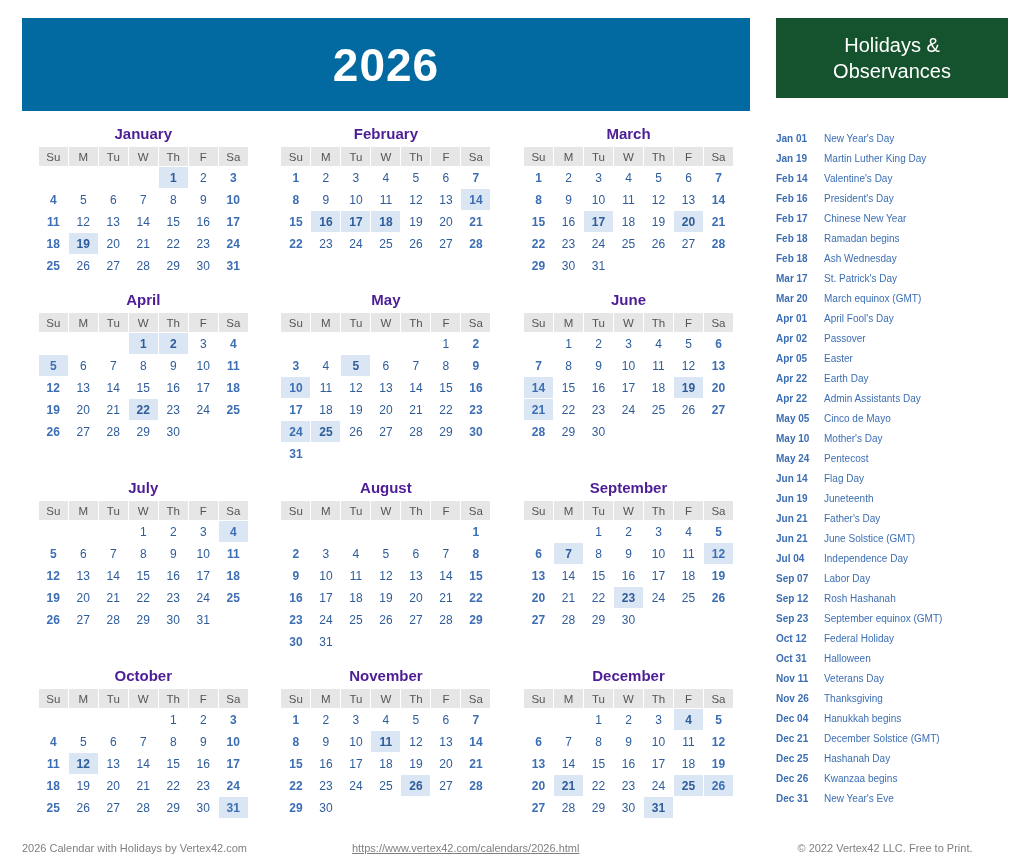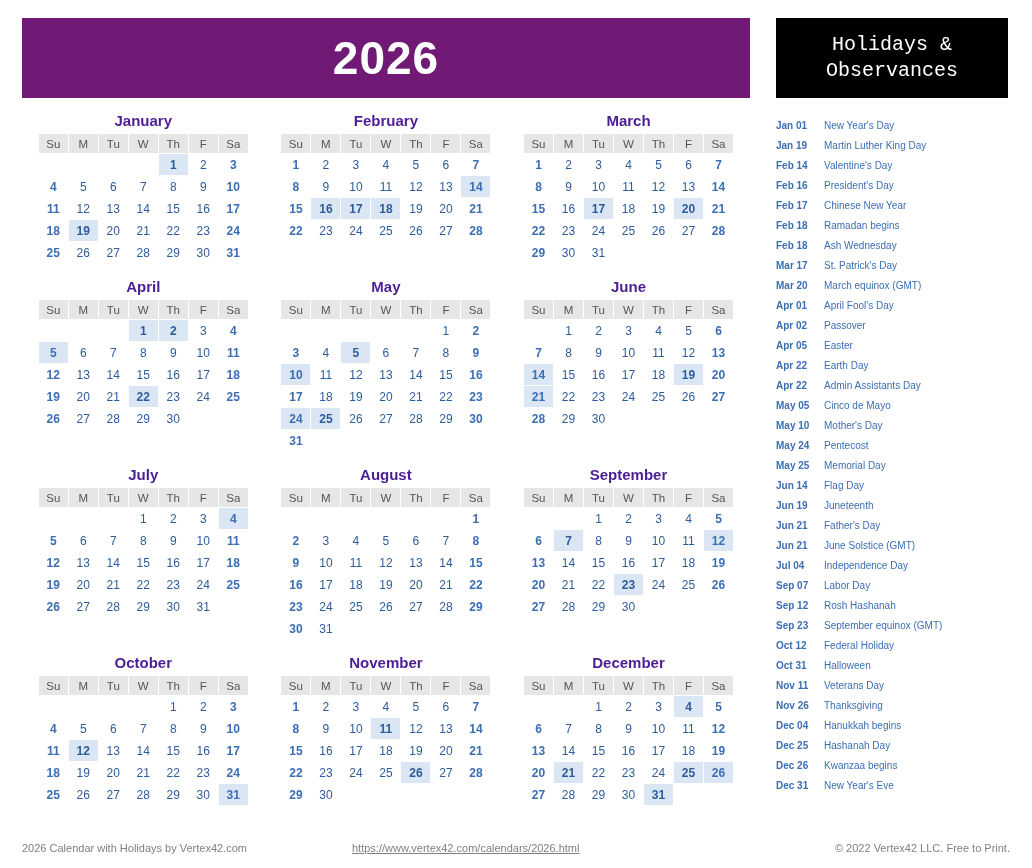--- a/index.html
+++ b/index.html
@@ -21,43 +21,42 @@
     box-sizing: border-box;
     padding: 18px 22px 0 22px;
   }
   .top-row {
     display: flex;
     gap: 26px;
     align-items: flex-start;
   }
   .year-banner {
     width: 728px;
-    height: 80px;
-    background: #701a75;
+    height: 93px;
+    background: #0369a1;
     color: #ffffff;
     display: flex;
     align-items: center;
     justify-content: center;
     font-size: 46px;
     font-weight: bold;
     letter-spacing: 1px;
   }
   .holidays-banner {
     width: 232px;
     height: 80px;
-    background: #000000;
+    background: #14532d;
     color: #ffffff;
     display: flex;
     flex-direction: column;
     align-items: center;
     justify-content: center;
     font-size: 20px;
     line-height: 1.3;
     text-align: right;
-    font-family: Liberation Mono, monospace;
   }
   .content {
     display: flex;
     gap: 26px;
     margin-top: 14px;
   }
   .months-grid {
     width: 728px;
     display: flex;
     flex-wrap: wrap;
@@ -133,21 +132,21 @@
     position: absolute;
     left: 22px;
     right: 22px;
     bottom: 14px;
     display: flex;
     font-size: 11px;
     color: #808080;
   }
   .footer .f-left { width: 330px; text-align: left; }
   .footer .f-center { flex: 1; text-align: left; text-decoration: underline; }
-  .footer .f-right { width: 250px; text-align: right; }
+  .footer .f-right { width: 250px; text-align: center; }
 </style>
 </head>
 <body>
 
 <div class="page">
 
   <div class="top-row">
     <div class="year-banner">
       <span>2026</span>
     </div>
@@ -988,24 +987,20 @@
         </div>
         <div class="hol-row">
           <div class="hol-date">May 10</div>
           <div class="hol-name">Mother's Day</div>
         </div>
         <div class="hol-row">
           <div class="hol-date">May 24</div>
           <div class="hol-name">Pentecost</div>
         </div>
         <div class="hol-row">
-          <div class="hol-date">May 25</div>
-          <div class="hol-name">Memorial Day</div>
-        </div>
-        <div class="hol-row">
           <div class="hol-date">Jun 14</div>
           <div class="hol-name">Flag Day</div>
         </div>
         <div class="hol-row">
           <div class="hol-date">Jun 19</div>
           <div class="hol-name">Juneteenth</div>
         </div>
         <div class="hol-row">
           <div class="hol-date">Jun 21</div>
           <div class="hol-name">Father's Day</div>
@@ -1042,20 +1037,24 @@
           <div class="hol-date">Nov 11</div>
           <div class="hol-name">Veterans Day</div>
         </div>
         <div class="hol-row">
           <div class="hol-date">Nov 26</div>
           <div class="hol-name">Thanksgiving</div>
         </div>
         <div class="hol-row">
           <div class="hol-date">Dec 04</div>
           <div class="hol-name">Hanukkah begins</div>
+        </div>
+        <div class="hol-row">
+          <div class="hol-date">Dec 21</div>
+          <div class="hol-name">December Solstice (GMT)</div>
         </div>
         <div class="hol-row">
           <div class="hol-date">Dec 25</div>
           <div class="hol-name">Hashanah Day</div>
         </div>
         <div class="hol-row">
           <div class="hol-date">Dec 26</div>
           <div class="hol-name">Kwanzaa begins</div>
         </div>
         <div class="hol-row">

